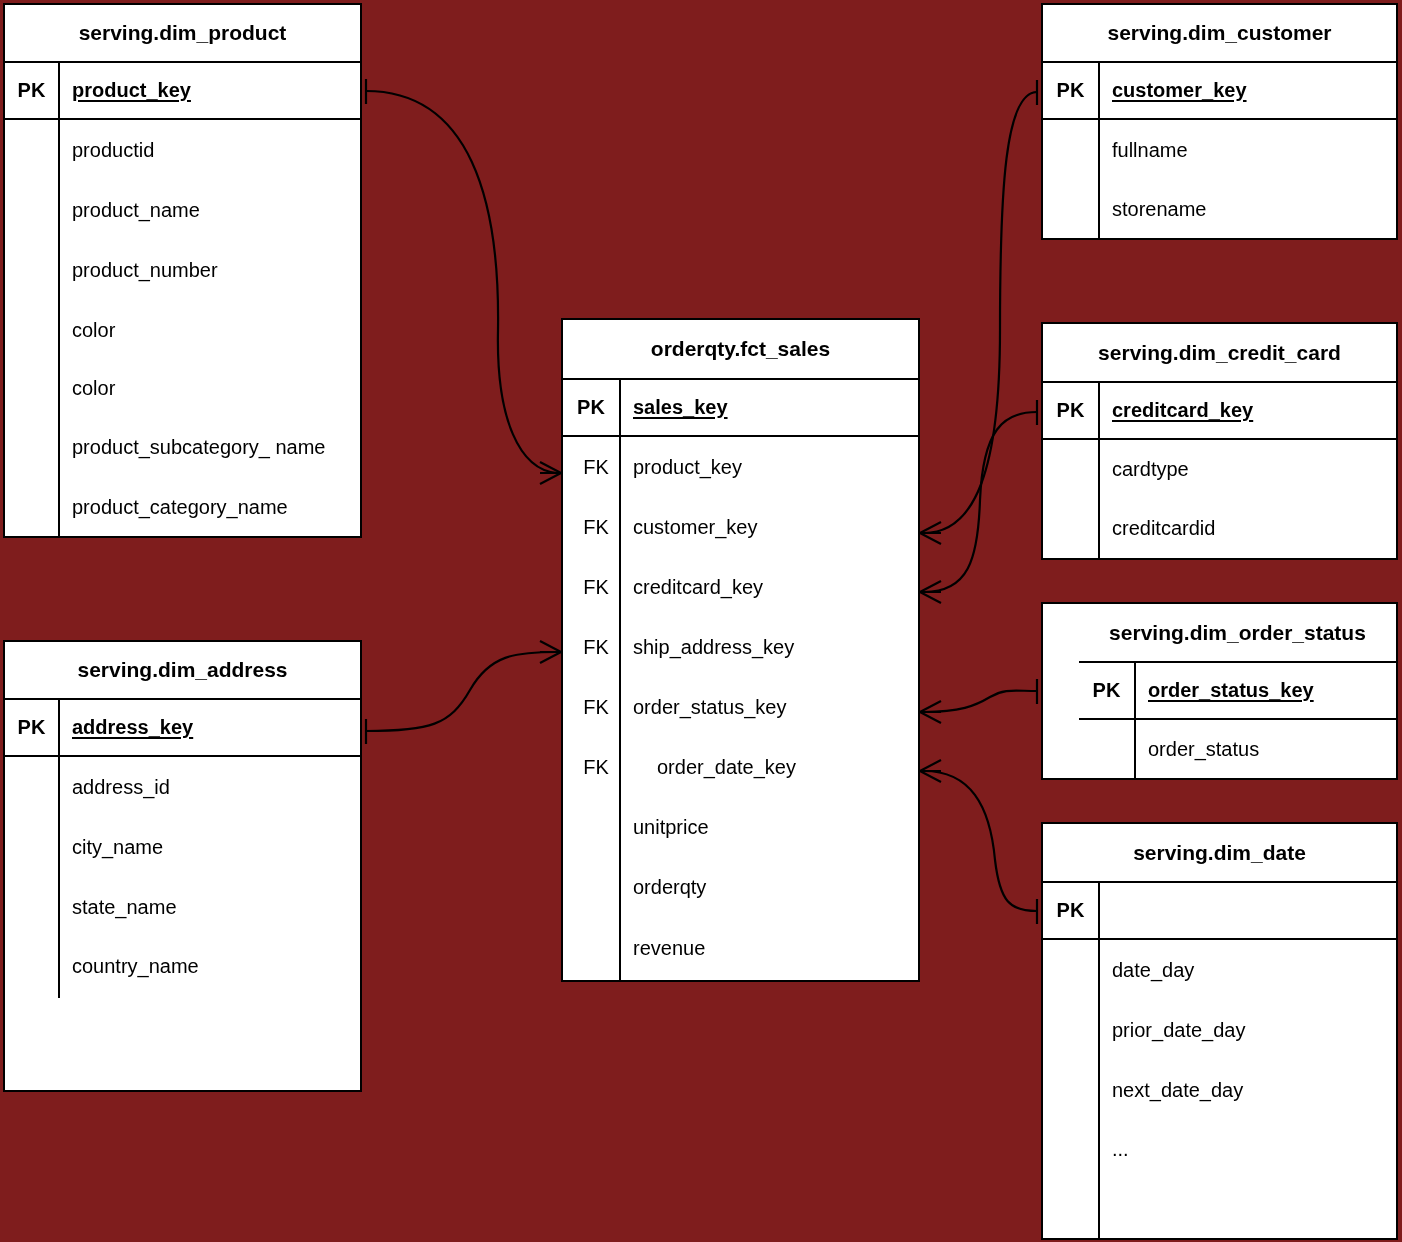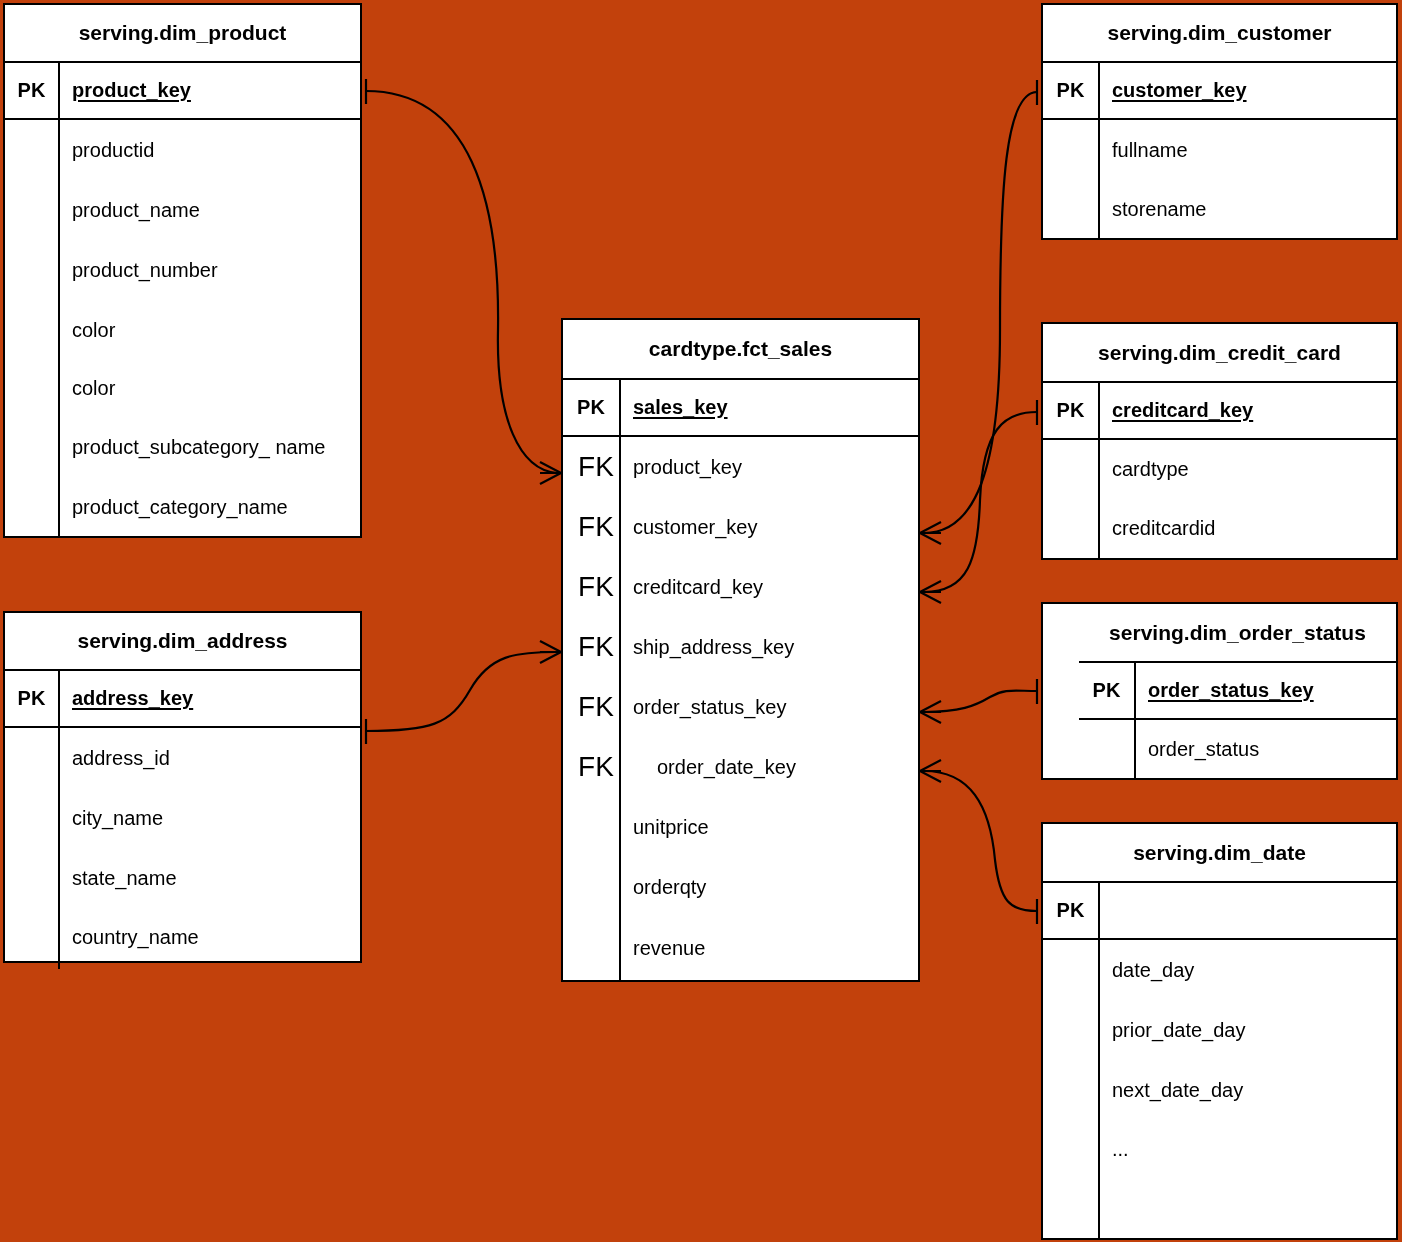--- a/index.html
+++ b/index.html
@@ -4,21 +4,21 @@
 <style>
   html, body {
     margin: 0;
     padding: 0;
     background: #ffffff;
   }
   #canvas {
     position: relative;
     width: 1402px;
     height: 1242px;
-    background: #c2410c;
+    background: #7f1d1d;
     font-family: "Liberation Sans", sans-serif;
     overflow: hidden;
   }
   .er-table {
     position: absolute;
     box-sizing: border-box;
     border: 2px solid #000000;
     background: #ffffff;
   }
   .tbl-title {
@@ -93,21 +93,21 @@
     display: flex;
     flex-direction: column;
     flex: 0 0 auto;
     border-right: 2px solid #000000;
   }
   .fk-cell {
     box-sizing: border-box;
     display: flex;
     align-items: center;
     justify-content: center;
-    font-size: 28px;
+    font-size: 20px;
     color: #000000;
     padding-left: 10px;
   }
   svg#wires {
     position: absolute;
     left: 0;
     top: 0;
     width: 1402px;
     height: 1242px;
     pointer-events: none;
@@ -192,21 +192,21 @@
     <div class="body-wrap" style="height:118px;">
       <div class="body-keycol" style="width:57px;"></div>
       <div class="body-fields">
         <div class="tbl-row" style="height:60px;">fullname</div>
         <div class="tbl-row" style="height:58px;">storename</div>
       </div>
     </div>
   </div>
 
   <div class="er-table" style="left:561px; top:318px; width:359px; height:664px;">
-    <div class="tbl-title" style="height:60px;">cardtype.fct_sales</div>
+    <div class="tbl-title" style="height:60px;">orderqty.fct_sales</div>
     <div class="tbl-row pk-row" style="height:57px;">
       <div class="keycol with-rule" style="width:58px;">PK</div>
       <div class="namecol underline-key">sales_key</div>
     </div>
     <div class="body-wrap" style="height:543px;">
       <div class="fk-stack" style="width:58px;">
         <div class="fk-cell" style="height:60px;">FK</div>
         <div class="fk-cell" style="height:60px;">FK</div>
         <div class="fk-cell" style="height:60px;">FK</div>
         <div class="fk-cell" style="height:60px;">FK</div>
@@ -250,21 +250,21 @@
       <div class="namecol underline-key">order_status_key</div>
     </div>
     <div class="body-wrap" style="height:58px;">
       <div class="body-keycol" style="width:57px;"></div>
       <div class="body-fields">
         <div class="tbl-row" style="height:58px;">order_status</div>
       </div>
     </div>
   </div>
 
-  <div class="er-table" style="left:3px; top:611px; width:359px; height:352px;">
+  <div class="er-table" style="left:3px; top:640px; width:359px; height:452px;">
     <div class="tbl-title" style="height:58px;">serving.dim_address</div>
     <div class="tbl-row pk-row" style="height:57px;">
       <div class="keycol with-rule" style="width:55px;">PK</div>
       <div class="namecol underline-key">address_key</div>
     </div>
     <div class="body-wrap" style="height:241px;">
       <div class="body-keycol" style="width:55px;"></div>
       <div class="body-fields">
         <div class="tbl-row" style="height:60px;">address_id</div>
         <div class="tbl-row" style="height:60px;">city_name</div>

